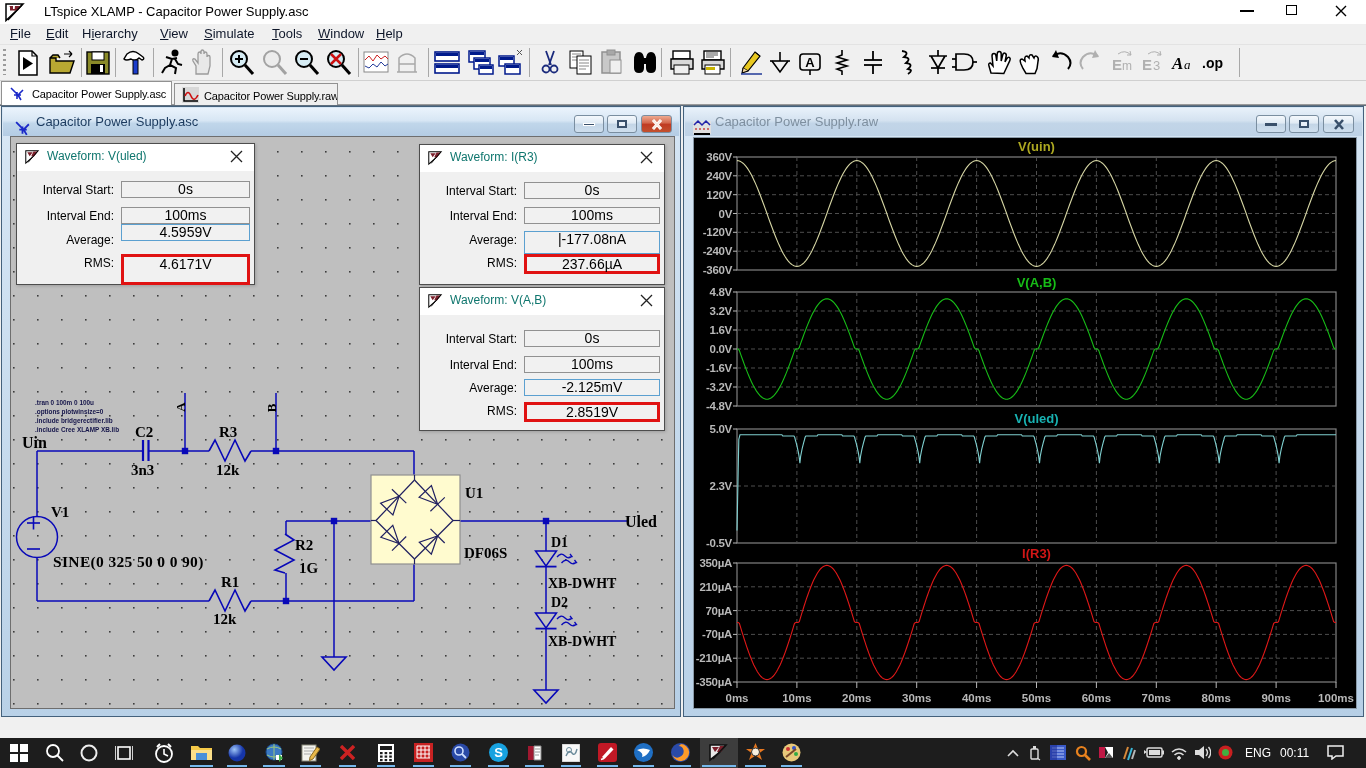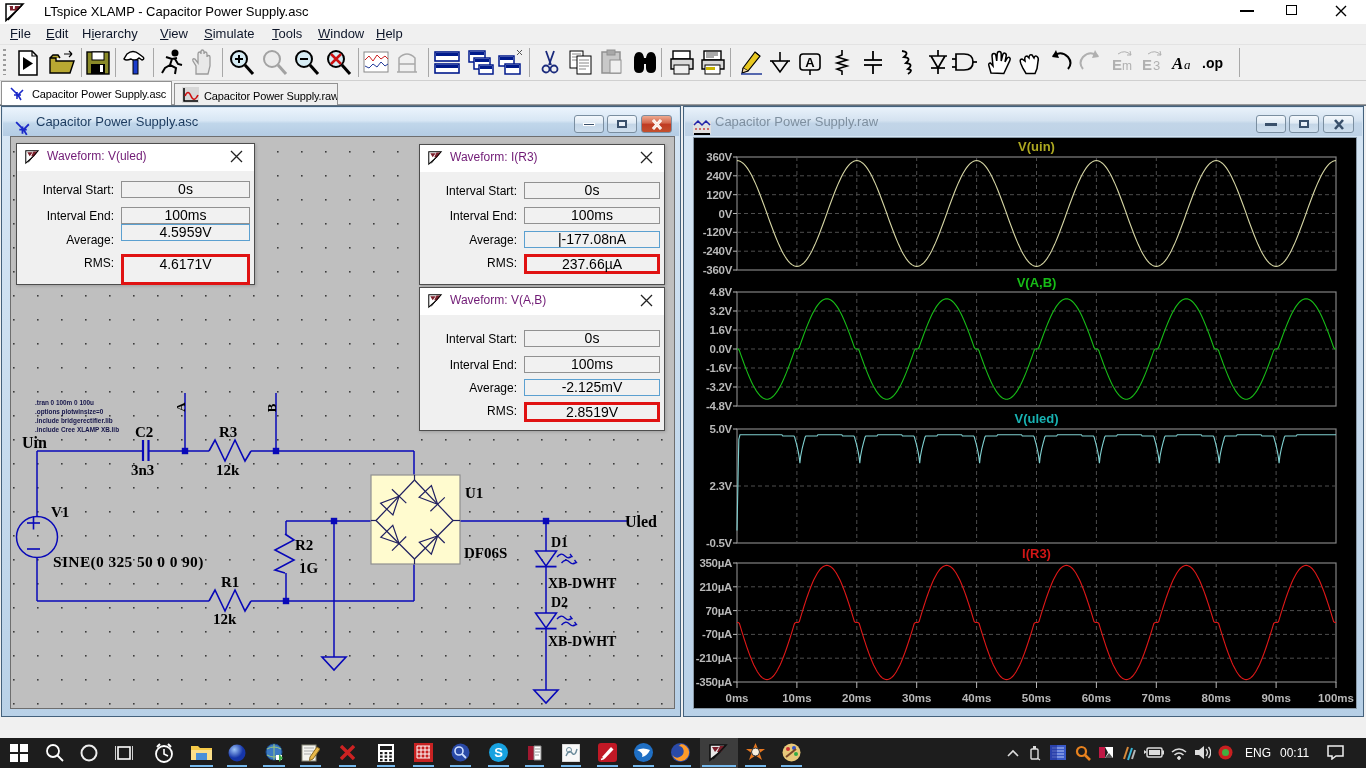--- a/index.html
+++ b/index.html
@@ -17,21 +17,21 @@
 .wtitle{left:1px;top:1px;right:1px;height:28px;background:linear-gradient(#eaf3fc,#d7e6f4 45%,#c0d6ea 55%,#b4cce4)}
 .wt-text{top:7px;font-size:13px}
 .wbtn{top:8px;width:30px;height:18px;border:1px solid #7a8ea0;border-radius:3px;background:linear-gradient(#f4f8fc,#dfeaf4 45%,#c3d5e6 50%,#cfdfee)}
 .wbtn-close{background:linear-gradient(#eea990,#d2654a 45%,#c03a22 50%,#c2502e)}
 .glyph{font-size:11px;color:#2b3a4a;text-align:center;line-height:16px;width:100%}
 #botstrip{left:0;top:717px;width:1366px;height:21px;background:#f0f0f0}
 #taskbar{left:0;top:738px;width:1366px;height:30px;background:#1d1d1d}
 .tbu{top:27px;height:2px;background:#76b9ed}
 .dlg{background:#f0f0f0;border:1px solid #4d4d4d;box-shadow:1px 1px 3px rgba(0,0,0,0.18)}
 .dlg .dtitle{left:0;top:0;right:0;height:27px;background:#ffffff}
-.dlg .dtext{left:30px;top:6px;font-size:12px;color:#701a75}
+.dlg .dtext{left:30px;top:6px;font-size:12px;color:#0f766e}
 .drow{font-size:12px;color:#000}
 .dlabel{text-align:right}
 .dfield{background:#f1f1f1;border:1px solid #919191;text-align:center;font-size:14px}
 .dfield.avg{border:1px solid #5ba0d0}
 .dfield.rms{border:3px solid #e01212}
 </style></head><body>
 
 <div class="abs" id="titlebar">
 <svg class="abs" style="left:5px;top:2px" width="22" height="20" viewBox="0 0 22 20">
 <polygon points="1,2 18,2 10.5,9.5 1,18.5" fill="#fff" stroke="#000" stroke-width="1.5"></polygon>
@@ -783,21 +783,21 @@
     </svg>
     <div class="abs dtext" style="top:5px">Waveform: I(R3)</div>
     <svg class="abs" style="left:220px;top:6px" width="13" height="13" viewBox="0 0 13 13">
       <path d="M1,1 L12,12 M12,1 L1,12" stroke="#222" stroke-width="1.3"></path>
     </svg>
     <div class="abs drow dlabel" style="left:0;top:39px;width:97px">Interval Start:</div>
     <div class="abs dfield" style="left:104px;top:37px;width:136px;height:17px;line-height:15px">0s</div>
     <div class="abs drow dlabel" style="left:0;top:64px;width:97px">Interval End:</div>
     <div class="abs dfield" style="left:104px;top:62px;width:136px;height:17px;line-height:15px">100ms</div>
     <div class="abs drow dlabel" style="left:0;top:88px;width:97px">Average:</div>
-    <div class="abs dfield avg" style="left:104px;top:86px;width:136px;height:17px;line-height:15px">|-177.08nA</div>
+    <div class="abs dfield avg" style="left:104px;top:86px;width:136px;height:23px;line-height:15px">|-177.08nA</div>
     <div class="abs drow dlabel" style="left:0;top:111px;width:97px">RMS:</div>
     <div class="abs dfield rms" style="left:104px;top:109px;width:136px;height:20px;line-height:14px">237.66µA</div>
   </div>
 <div class="abs dlg" style="left:419px;top:287px;width:246px;height:144px">
     <div class="abs dtitle" style="height:27px"></div>
     <svg class="abs" style="left:8px;top:5px" width="17" height="16" viewBox="0 0 22 20">
 <polygon points="1,2 17,2 10,10 1,18" fill="#fff" stroke="#000" stroke-width="1.3"></polygon>
 <path d="M3,4 L10,4 L6,9 Z" fill="#7b1f2b"></path>
       <path d="M11,3 L16,3 L12,9 L8,9 Z" fill="#7b1f2b"></path>
 <line x1="16" y1="3" x2="4" y2="17" stroke="#000" stroke-width="1.2"></line>

